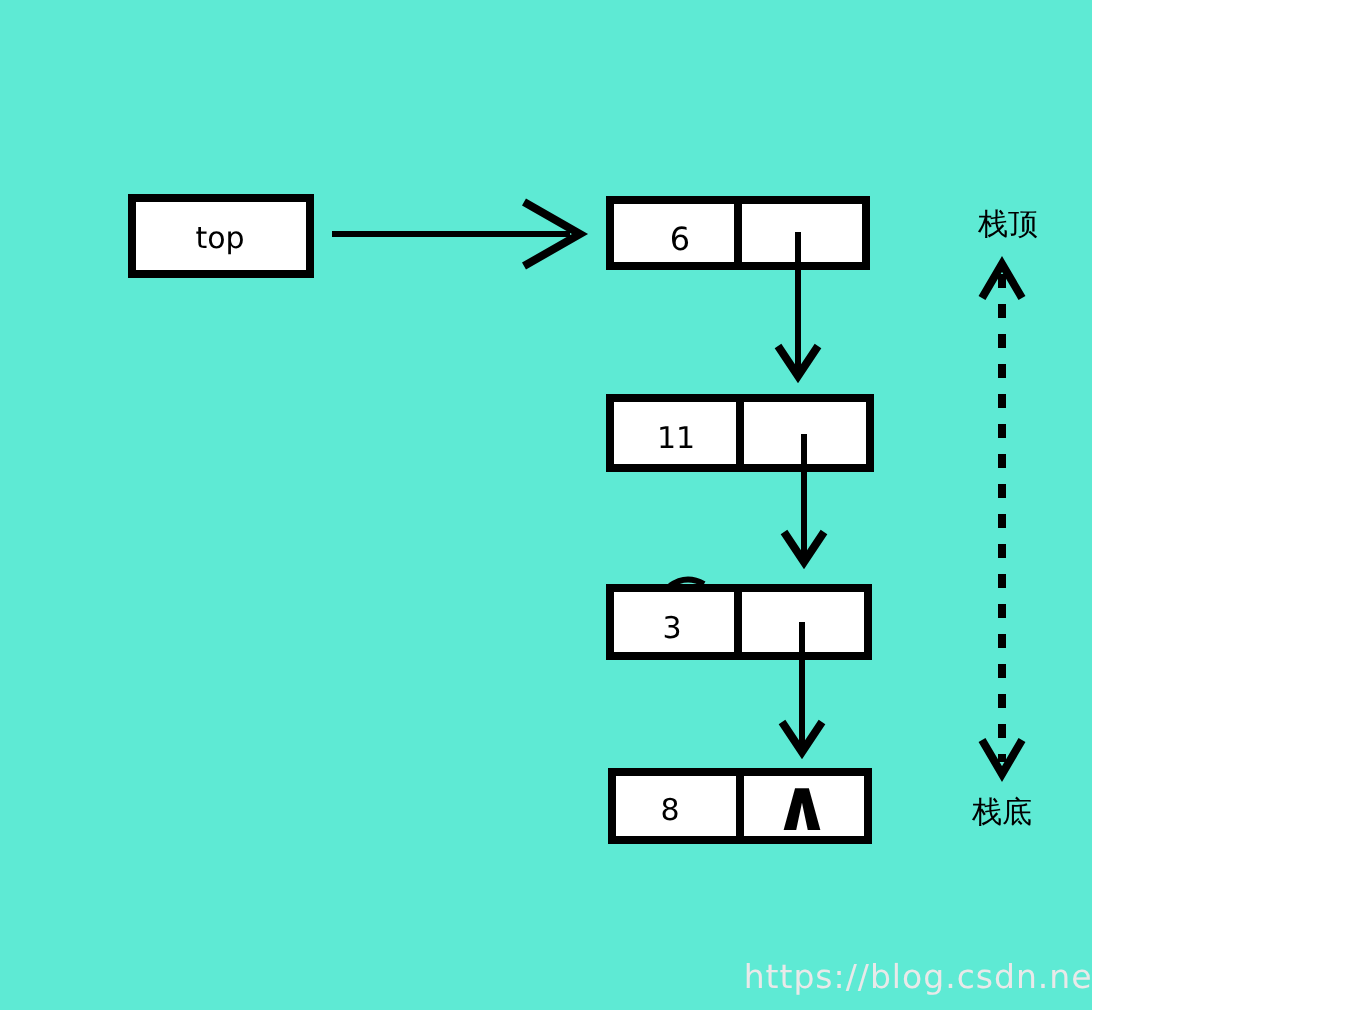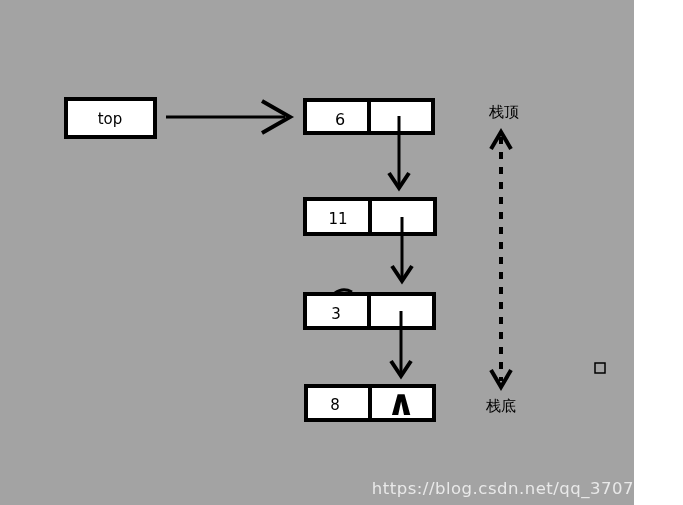--- a/index.html
+++ b/index.html
@@ -1,20 +1,20 @@
 <!DOCTYPE html>
 <html><head>
 <meta charset="utf-8">
 <style>
   html, body { margin: 0; padding: 0; background: #ffffff; }
   #canvas {
     position: relative;
-    width: 634px;
+    width: 546px;
     height: 505px;
-    background: #a3a3a3;
+    background: #5eead4;
     overflow: hidden;
   }
   svg { display: block; }
   text {
     font-family: "DejaVu Sans", "Liberation Sans", sans-serif;
   }
   .cjk {
     font-family: sans-serif; 
   }
   .wm {

